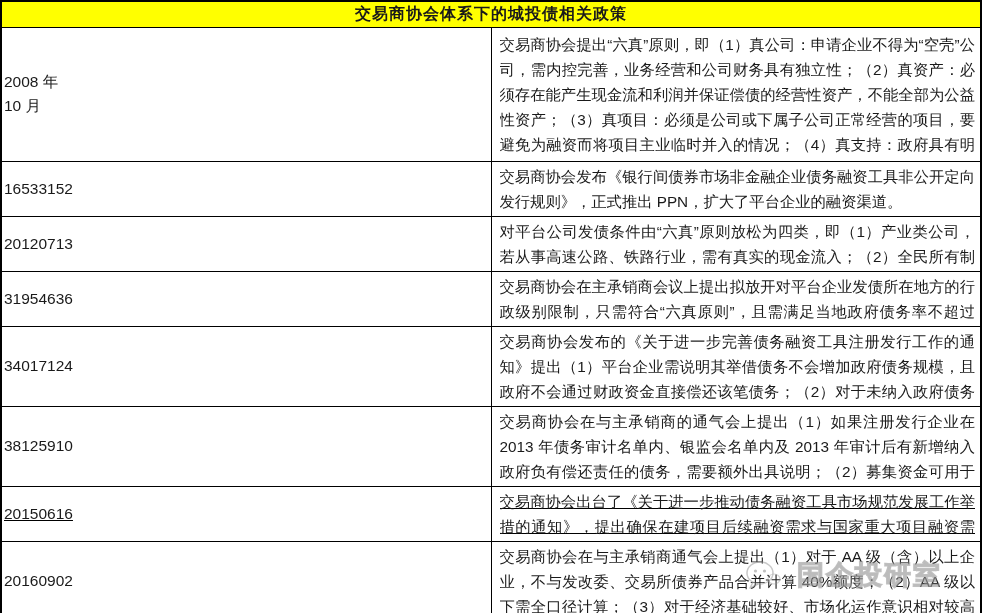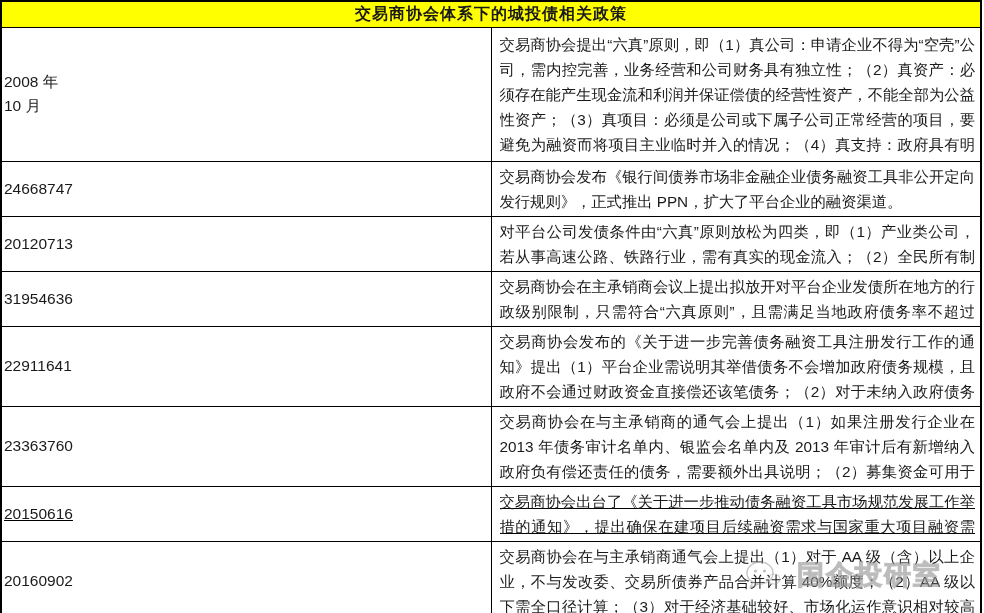--- a/index.html
+++ b/index.html
@@ -98,49 +98,49 @@
 
     <tr class="r1">
       <td class="date-cell">2008 年
 10 月</td>
       <td class="content-cell">
         <div class="clip lines-5">交易商协会提出“六真”原则，即（1）真公司：申请企业不得为“空壳”公司，需内控完善，业务经营和公司财务具有独立性；（2）真资产：必须存在能产生现金流和利润并保证偿债的经营性资产，不能全部为公益性资产；（3）真项目：必须是公司或下属子公司正常经营的项目，要避免为融资而将项目主业临时并入的情况；（4）真支持：政府具有明确的支持措施，且措施落实到位；（5）真偿债：要有明确、可信的偿债计划，具体体现为非经营性收入是否超过 30%，地方政府债务率是否低于 100%；（6）真现金流：公司必须有稳定、真实的现金流。</div>
       </td>
     </tr>
 
     <tr class="r2">
-      <td class="date-cell">24668747</td>
+      <td class="date-cell">16533152</td>
       <td class="content-cell">
         <div class="clip lines-2">交易商协会发布《银行间债券市场非金融企业债务融资工具非公开定向发行规则》，正式推出 PPN，扩大了平台企业的融资渠道。</div>
       </td>
     </tr>
 
     <tr class="r3">
       <td class="date-cell">20120713</td>
       <td class="content-cell">
         <div class="clip lines-2">对平台公司发债条件由“六真”原则放松为四类，即（1）产业类公司，若从事高速公路、铁路行业，需有真实的现金流入；（2）全民所有制企业；（3）从事保障房建设；（4）国发 19 号文明确允许融资的，如地铁、轨道交通等。</div>
       </td>
     </tr>
 
     <tr class="r4">
       <td class="date-cell">31954636</td>
       <td class="content-cell">
         <div class="clip lines-2">交易商协会在主承销商会议上提出拟放开对平台企业发债所在地方的行政级别限制，只需符合“六真原则”，且需满足当地政府债务率不超过 100%或负债率不超过 60%。</div>
       </td>
     </tr>
 
     <tr class="r5">
-      <td class="date-cell">22911641</td>
+      <td class="date-cell">34017124</td>
       <td class="content-cell">
         <div class="clip lines-3">交易商协会发布的《关于进一步完善债务融资工具注册发行工作的通知》提出（1）平台企业需说明其举借债务不会增加政府债务规模，且政府不会通过财政资金直接偿还该笔债务；（2）对于未纳入政府债务的债务融资工具募投项目应为具有经营性现金流的非公益性项目；（3）新增了审计署及银监会融资平台名单情况、债务甄别分类情况等主承尽职调查内容。</div>
       </td>
     </tr>
 
     <tr class="r6">
-      <td class="date-cell">23363760</td>
+      <td class="date-cell">38125910</td>
       <td class="content-cell">
         <div class="clip lines-3">交易商协会在与主承销商的通气会上提出（1）如果注册发行企业在 2013 年债务审计名单内、银监会名单内及 2013 年审计后有新增纳入政府负有偿还责任的债务，需要额外出具说明；（2）募集资金可用于项目建设、补充营运资金和偿还银行贷款，但对于募投项目和补充流动资金缺口有一定要求。</div>
       </td>
     </tr>
 
     <tr class="r7">
       <td class="date-cell">20150616</td>
       <td class="content-cell">
         <div class="clip lines-2">交易商协会出台了《关于进一步推动债务融资工具市场规范发展工作举措的通知》，提出确保在建项目后续融资需求与国家重大项目融资需求，并鼓励发行人发行项目收益票据、资产支持票据等创新产品。</div>
       </td>

